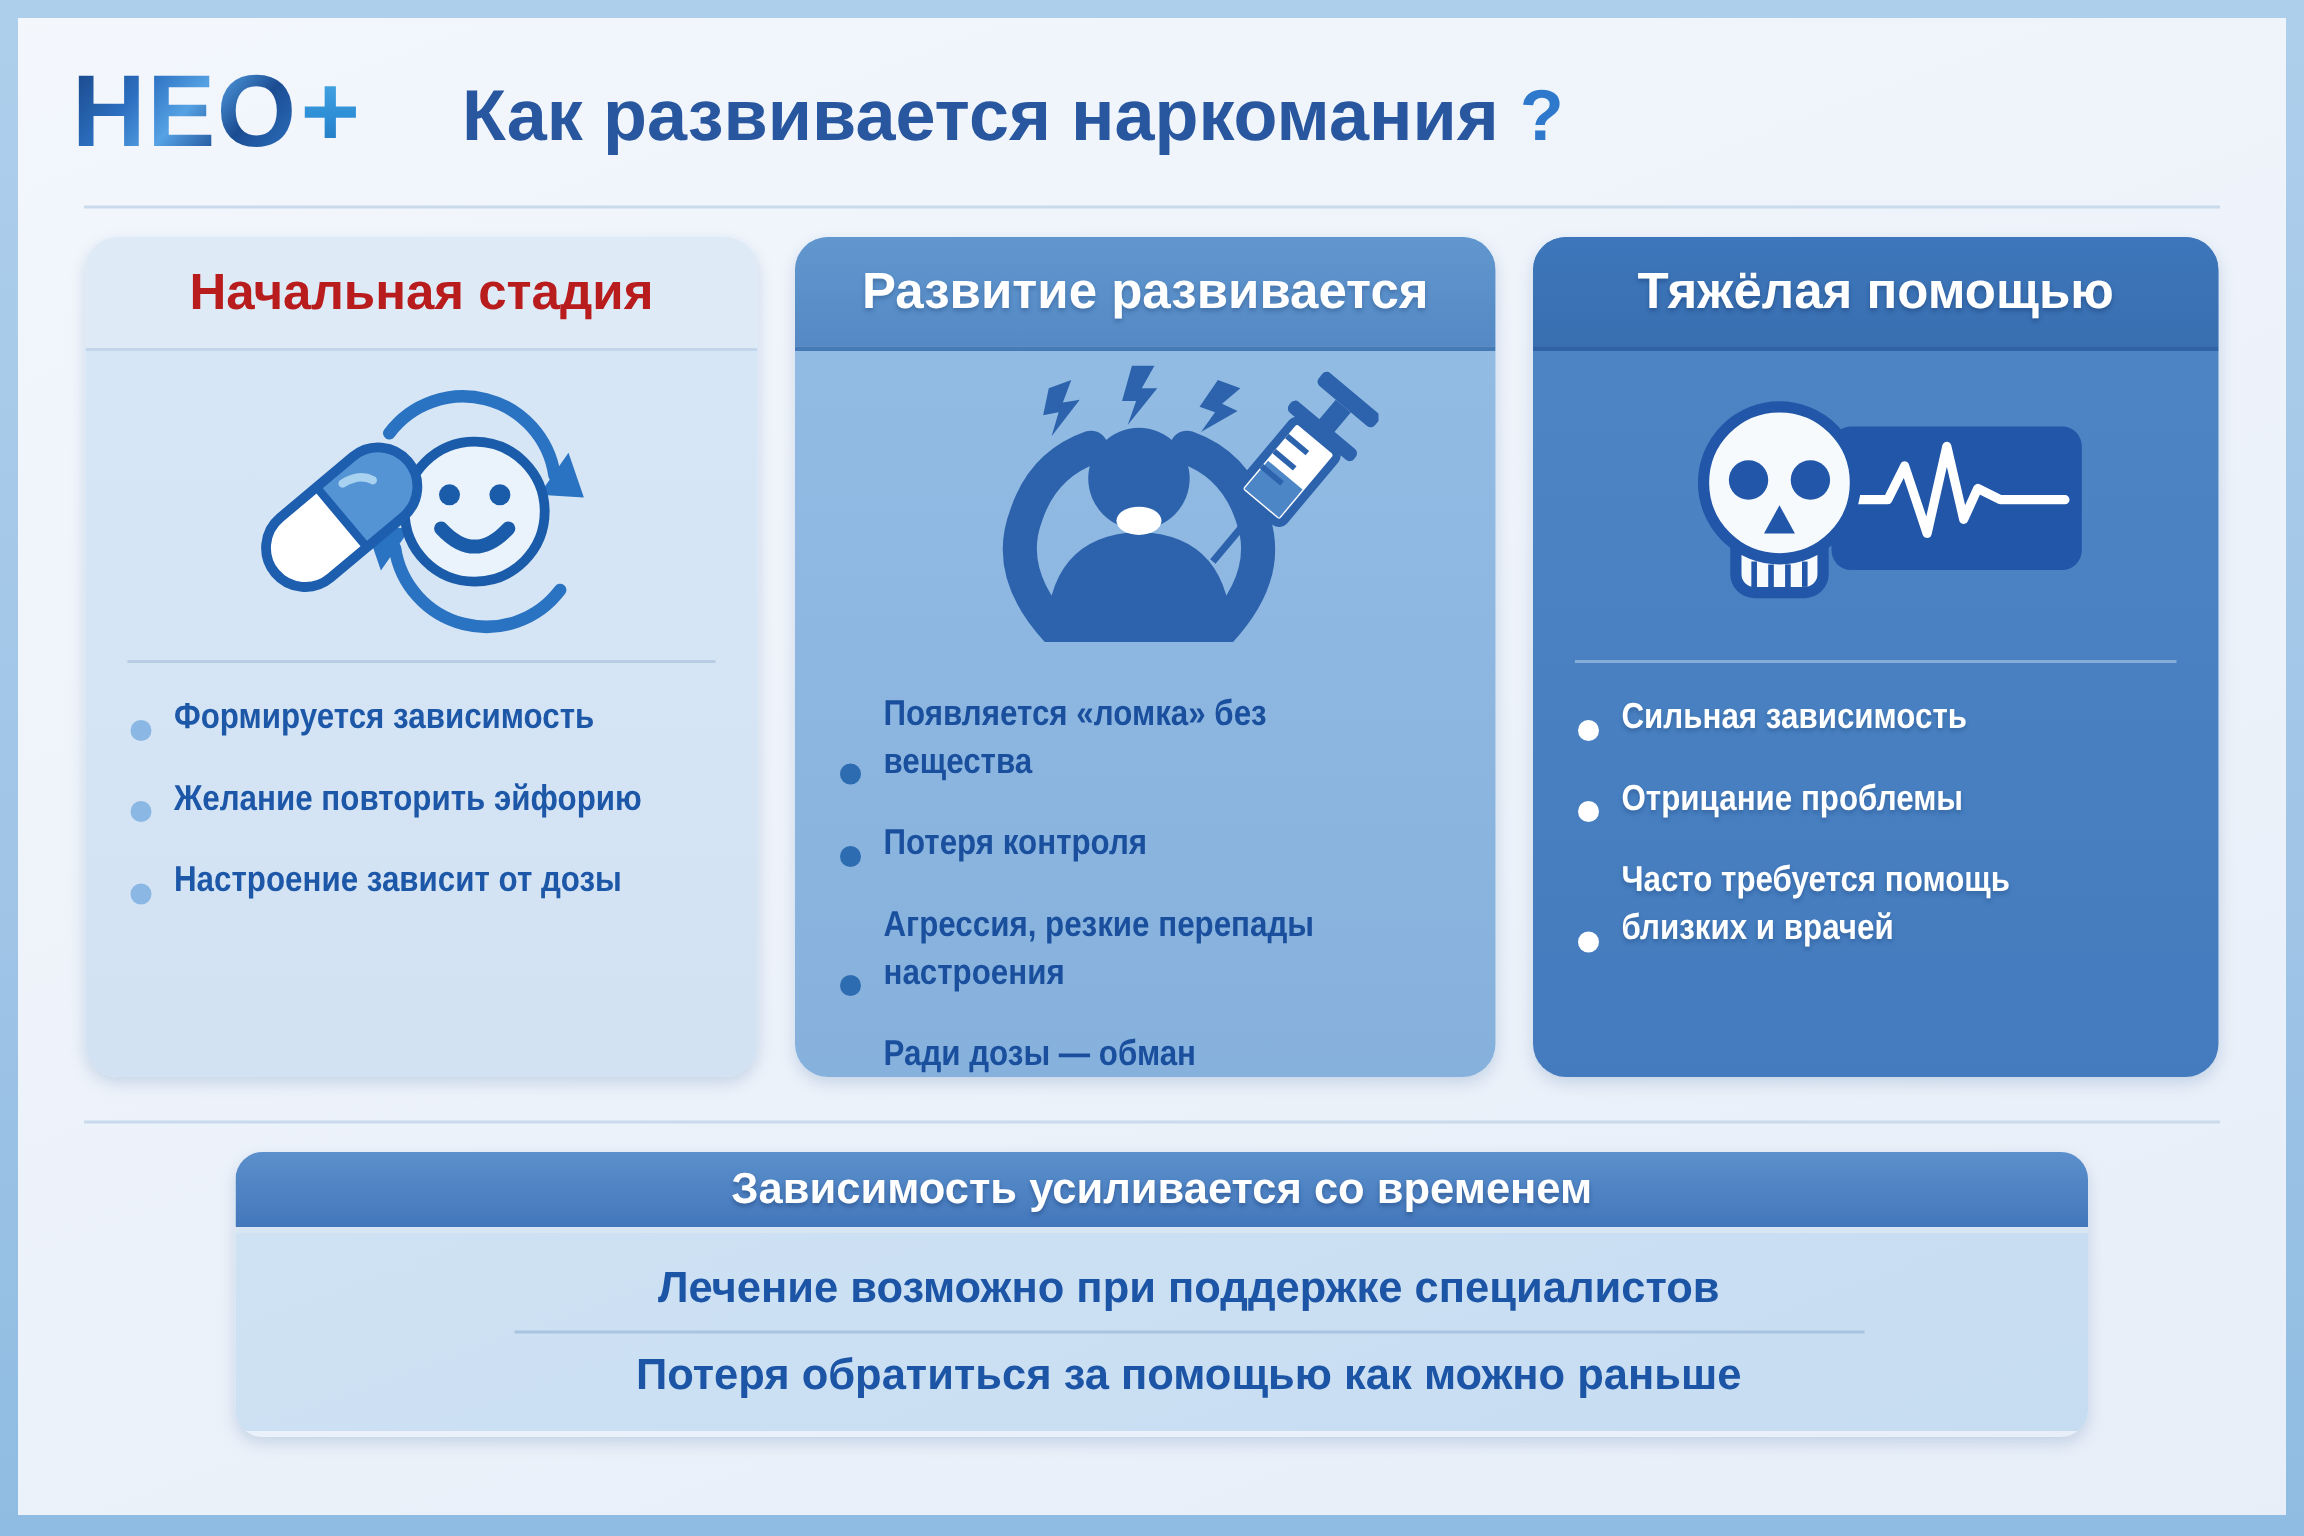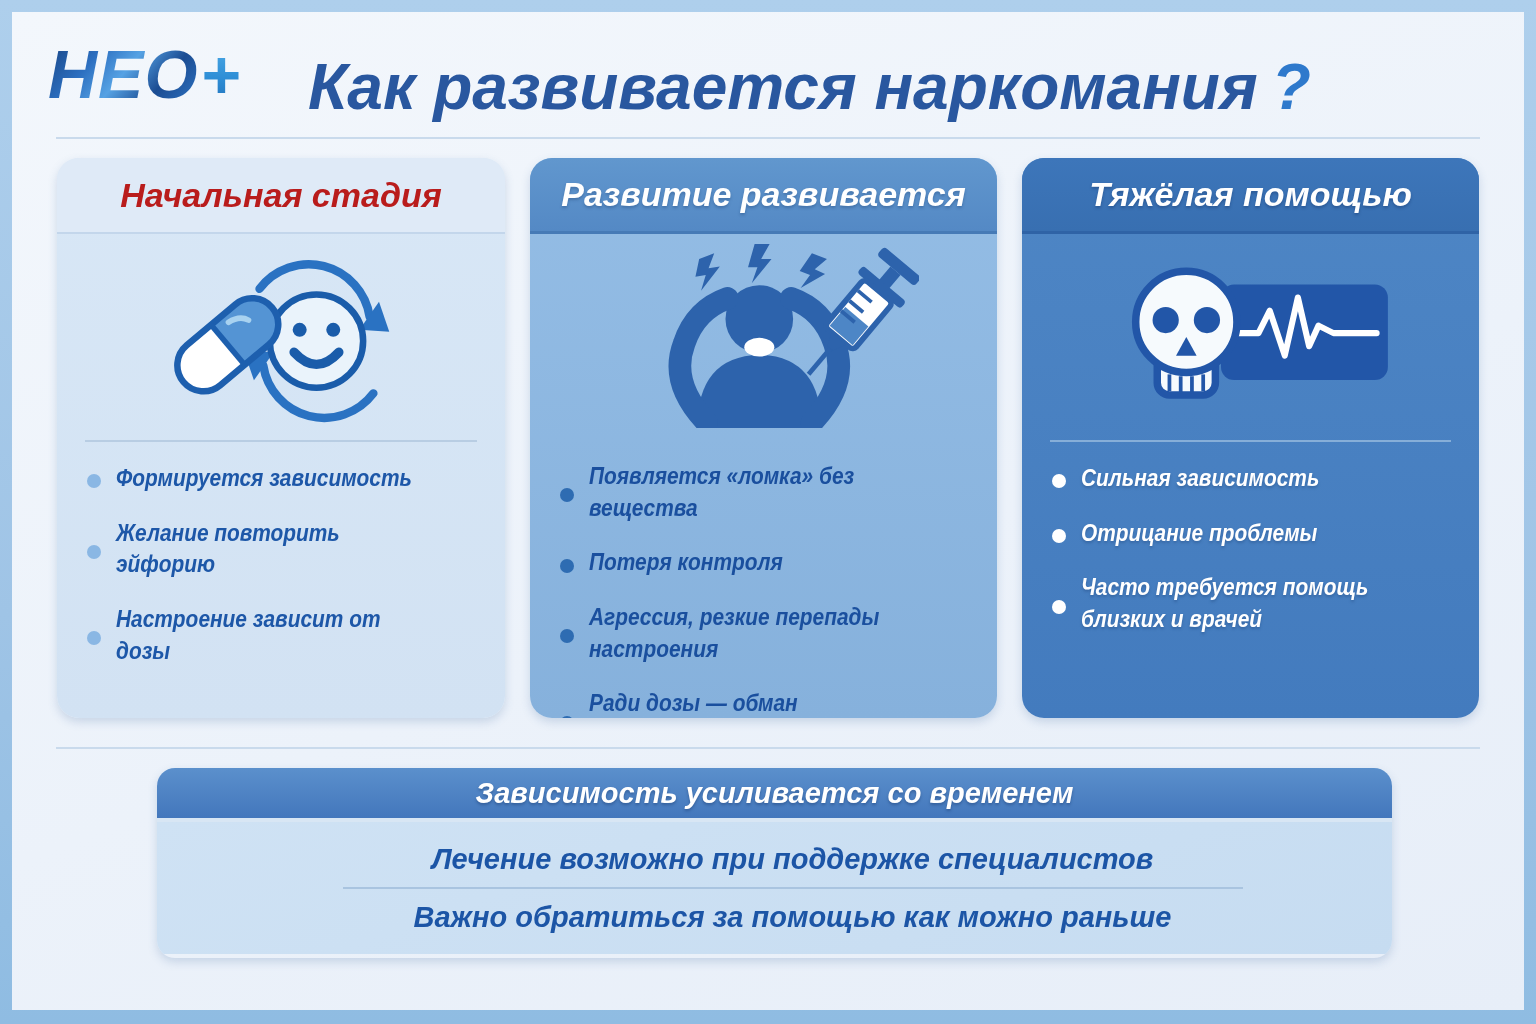--- a/index.html
+++ b/index.html
@@ -1,48 +1,48 @@
 <!DOCTYPE html>
 <html lang="ru"><head>
 <meta charset="utf-8">
 <style>
   * { margin:0; padding:0; box-sizing:border-box; }
   html,body { width:1536px; height:1024px; }
   body { font-family:"Liberation Sans","DejaVu Sans",sans-serif; font-weight:bold; }
 
   .poster { position:relative; width:1536px; height:1024px;
-            background:linear-gradient(180deg,#aecfec 0%,#9fc4e6 60%,#8fbce2 100%);font-style:italic; }
+            background:linear-gradient(180deg,#aecfec 0%,#9fc4e6 60%,#8fbce2 100%); }
   .inner  { position:absolute; left:12px; top:12px; width:1512px; height:998px;
             background:linear-gradient(160deg,#f3f7fc 0%,#ecf2fa 55%,#e7eef8 100%); }
 
   
   .logo { position:absolute; left:36px; top:28px; font-size:68px; letter-spacing:1px; line-height:1; }
   .logo-neo  { background:linear-gradient(130deg,#16407e 0%,#2c6fc0 30%,#56a2e4 50%,#1b4c92 72%,#3079ca 100%);
                -webkit-background-clip:text; background-clip:text; color:transparent; }
   .logo-plus { background:linear-gradient(180deg,#55b2ea 0%,#2e8ed6 55%,#1f6cb4 100%);
                -webkit-background-clip:text; background-clip:text; color:transparent; margin-left:2px; }
 
-  h1.title { position:absolute; left:296px; top:38px; font-size:64px; color:#29579f; letter-spacing:0; }
+  h1.title { position:absolute; left:296px; top:38px; font-size:48px; color:#29579f; letter-spacing:0; }
   h1.title .qmark { color:#2e79cc; margin-left:14px; }
 
   .hr { position:absolute; left:44px; width:1424px; height:2px; background:#c9daec; }
   .hr1 { top:125px; }
   .hr2 { top:735px; }
 
   
   .cards { position:absolute; left:45px; top:146px; width:1423px; height:560px;
            display:grid; grid-template-columns:448px 467px 457px; column-gap:25px; }
   .card  { border-radius:22px; overflow:hidden; display:flex; flex-direction:column;
            box-shadow:0 4px 10px rgba(70,110,165,.22); }
   .card-header { height:76px; flex:0 0 76px; display:flex; align-items:center; justify-content:center;
                  font-size:34px; }
   .card-icon { height:202px; flex:0 0 202px; display:flex; align-items:center; justify-content:center; }
   .card-divider { height:2px; margin:4px 28px 0 28px; }
   ul.bullets { list-style:none; padding:20px 18px 0 30px; display:flex; flex-direction:column; row-gap:23px; }
-  li.bullet { display:flex; align-items:center; column-gap:15px; }
+  li.bullet { display:flex; align-items:flex-end; column-gap:15px; }
   .dot { width:14px; height:14px; border-radius:50%; flex:0 0 14px; margin-top:7px; }
   .bullet-text { font-size:24px; line-height:1.32; white-space:pre-line;
                  transform:scaleX(.87); transform-origin:left center; width:115%; }
 
   .card1 { background:linear-gradient(180deg,#d8e7f6 0%,#d2e2f3 100%); }
   .card1 .card-header { background:#dfeaf7; color:#b91c1c; border-bottom:2px solid #c3d6eb; }
   .card1 .card-divider { background:#b8cde3; }
   .card1 .bullet-text { color:#1d57a8; }
   .card1 .dot { background:#8ab7e4; }
 
@@ -244,18 +244,18 @@
 
     <div class="hr hr2"></div>
 
     <section class="footer-box">
       <div class="footer-header">
         <span>Зависимость усиливается со временем</span>
       </div>
       <div class="footer-body">
         <div class="footer-line">Лечение возможно при поддержке специалистов</div>
         <div class="footer-divider"></div>
-        <div class="footer-line">Важно обратиться за помощью как можно раньше</div>
+        <div class="footer-line">Потеря обратиться за помощью как можно раньше</div>
       </div>
     </section>
 
   </div>
 </div>
 
 </body></html>

